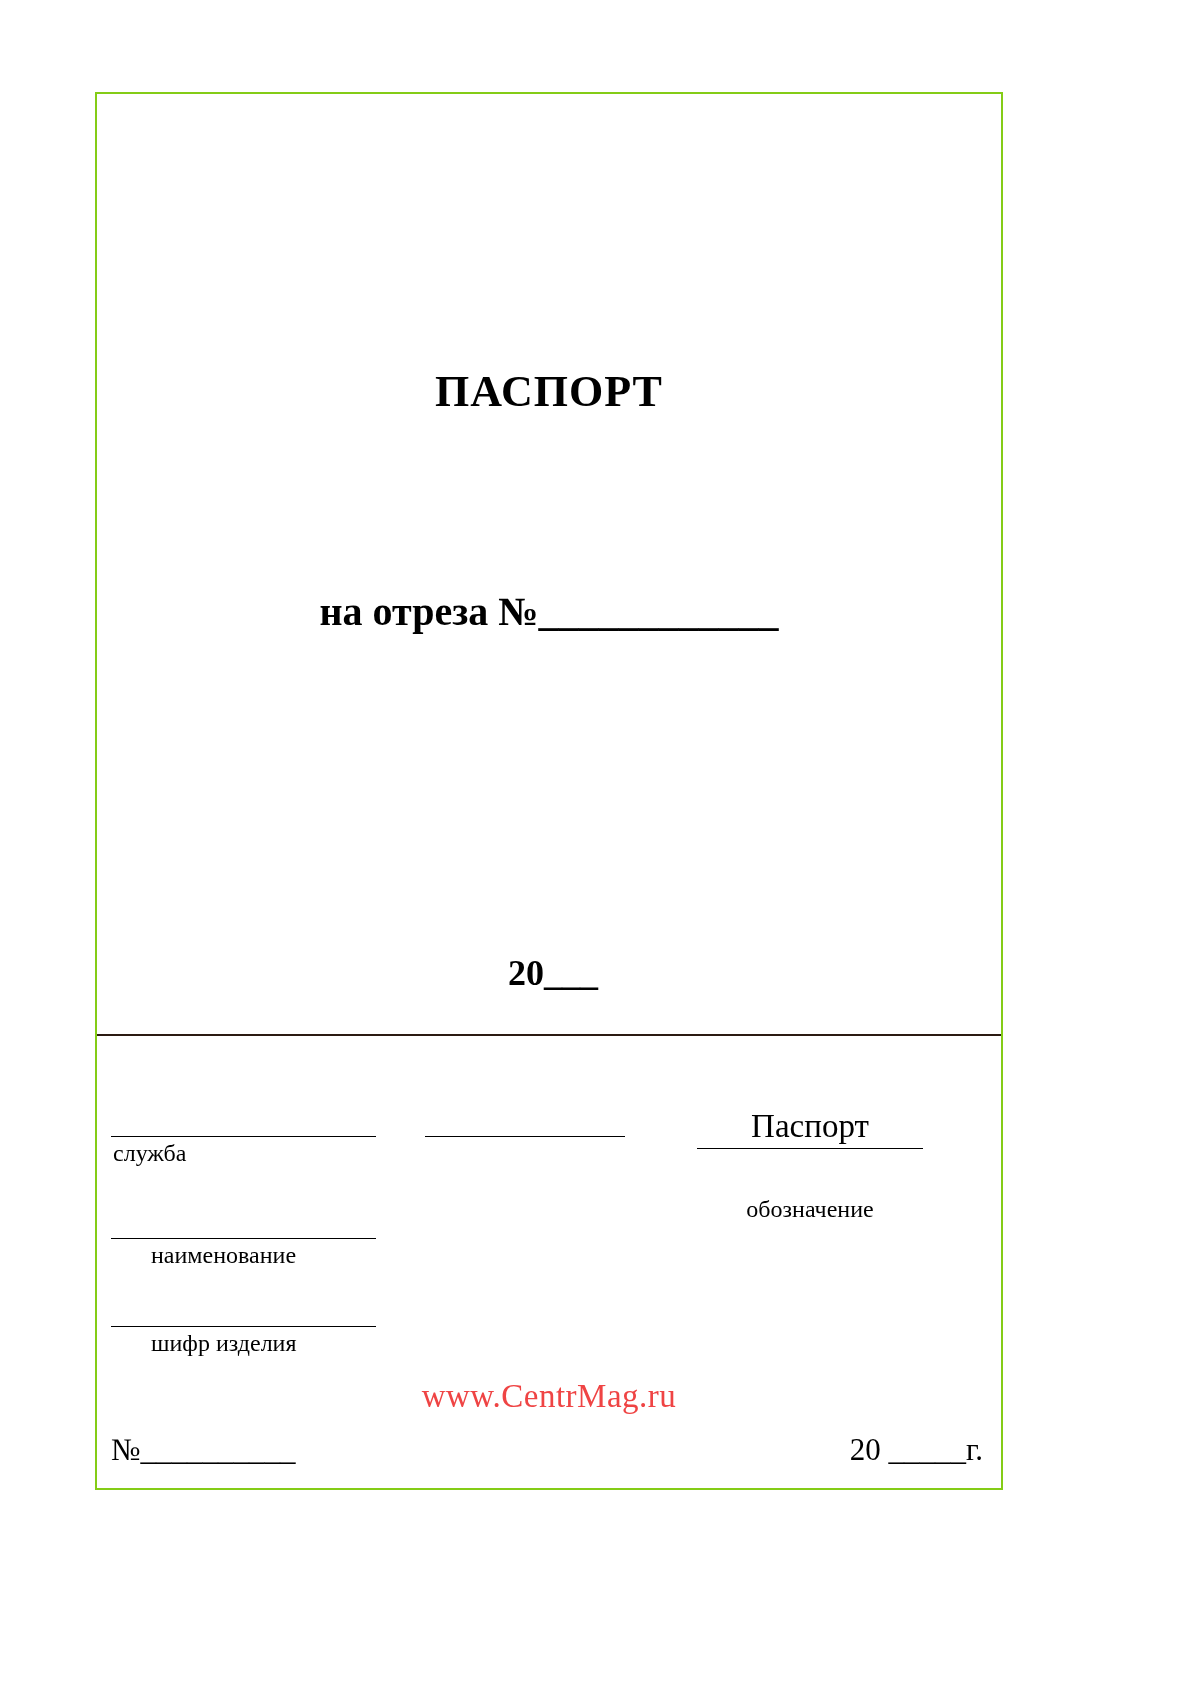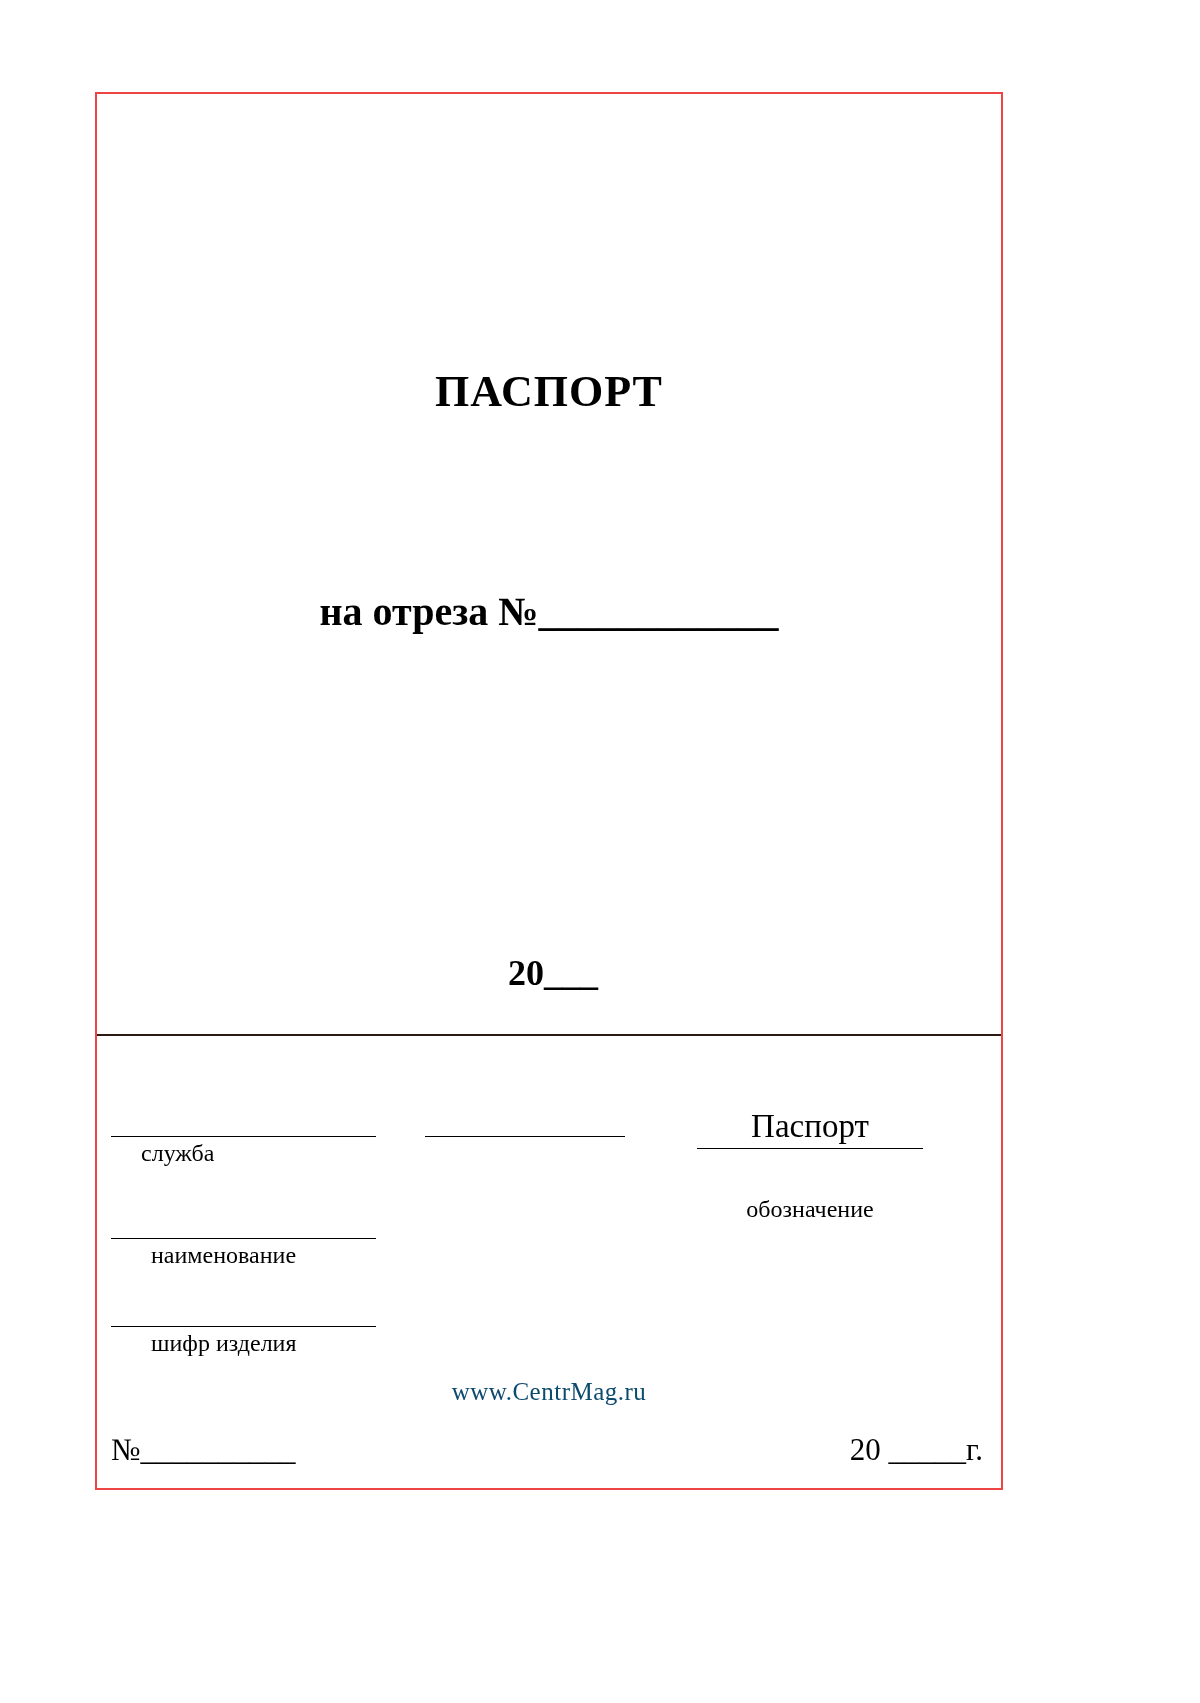--- a/index.html
+++ b/index.html
@@ -15,21 +15,21 @@
     position: relative;
     overflow: hidden;
   }
 
   .page {
     position: absolute;
     left: 95px;
     top: 92px;
     width: 908px;
     height: 1398px;
-    border: 2px solid #ef4444;
+    border: 2px solid #84cc16;
     box-sizing: border-box;
     background: #ffffff;
   }
 
   
   .upper {
     position: absolute;
     left: 0;
     top: 0;
     right: 0;
@@ -102,21 +102,21 @@
   }
 
   .caption {
     display: block;
     font-size: 24px;
     padding-top: 3px;
   }
 
   
   .f-sluzhba  { left: 14px;  top: 100px; width: 265px; }
-  .f-sluzhba .caption { padding-left: 2px; margin-left: 28px; }
+  .f-sluzhba .caption { padding-left: 2px; }
 
   .f-blank    { left: 328px; top: 100px; width: 200px; }
 
   .f-passport { left: 600px; top: 72px;  width: 226px; text-align: center; }
   .f-passport .pass-word {
     display: block;
     font-size: 33px;
     line-height: 1.1;
     padding-bottom: 4px;
   }
@@ -144,22 +144,22 @@
     top: 396px;
     font-size: 31px;
   }
 
   .watermark {
     position: absolute;
     left: 0;
     top: 342px;
     width: 100%;
     text-align: center;
-    color: #0c4a6e;
-    font-size: 25px;
+    color: #ef4444;
+    font-size: 33px;
     font-family: "Liberation Serif", serif;
     letter-spacing: 0.5px;
   }
 </style>
 </head>
 <body>
 
 <div class="page">
 
   <div class="upper">

